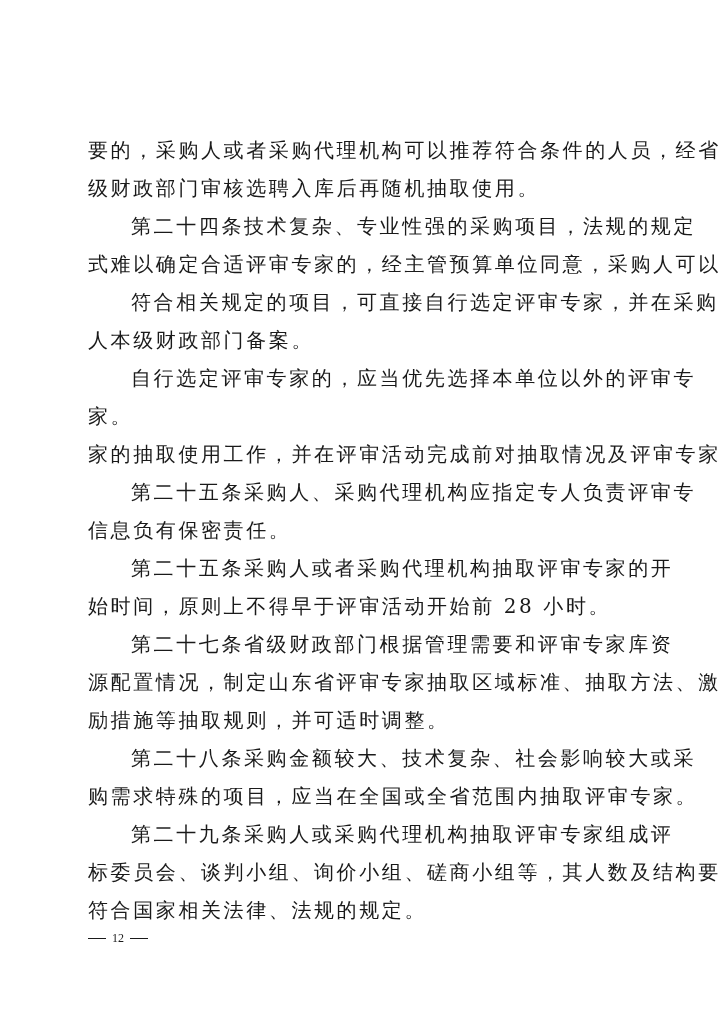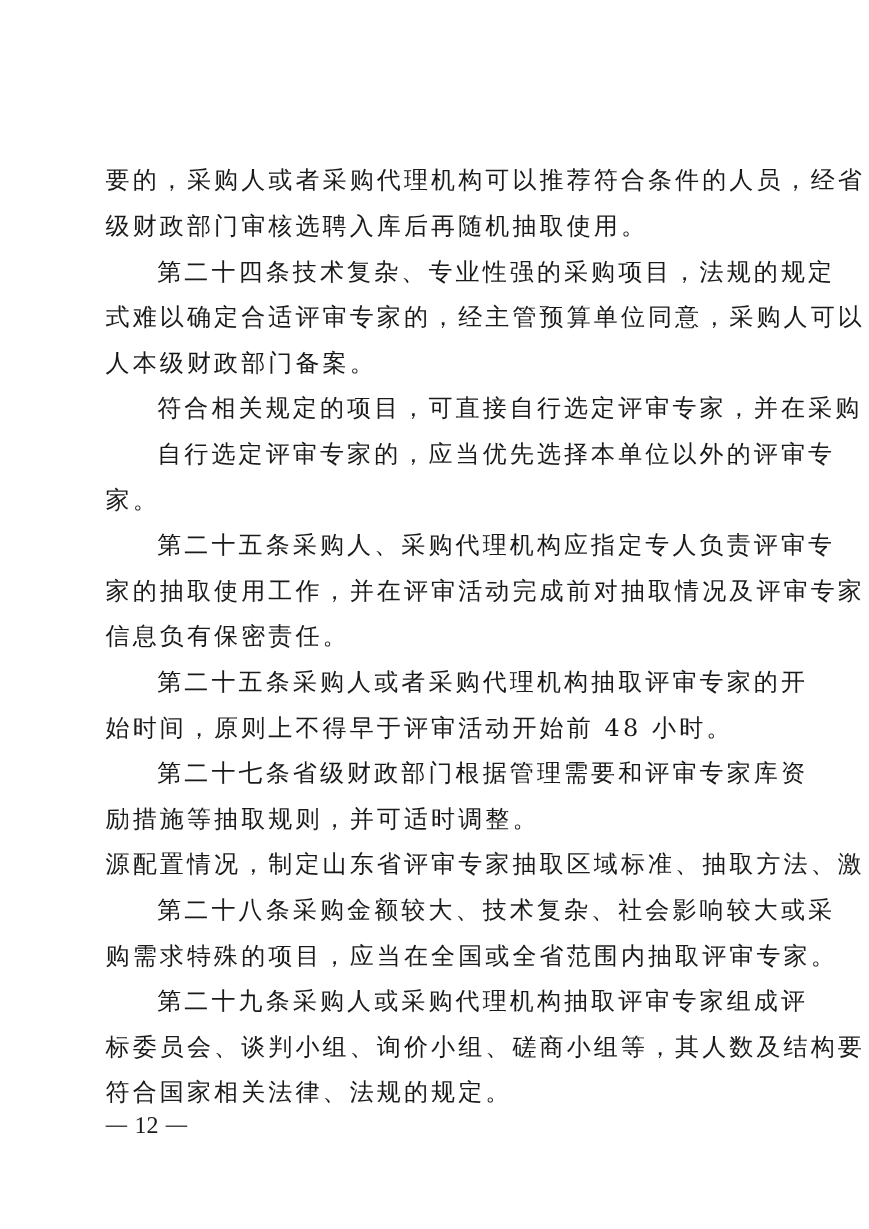--- a/index.html
+++ b/index.html
@@ -39,21 +39,21 @@
     }
     .line.indent {
       padding-left: 43px;
     }
     .article-label {
     }
     .page-number {
       position: absolute;
       left: 88px;
       top: 928px;
-      font-size: 20px;
+      font-size: 12px;
       line-height: 20px;
       letter-spacing: 0;
       white-space: nowrap;
       font-family: "Liberation Serif", "DejaVu Serif", serif;
     }
     .page-number .dash {
       display: inline-block;
       width: 18px;
       height: 1px;
       background: #1a1a1a;
@@ -66,32 +66,32 @@
   </style>
 </head>
 <body>
 
 <div class="page">
   <div class="body-text">
     <div class="line"><span>要的，采购人或者采购代理机构可以推荐符合条件的人员，经省</span></div>
     <div class="line"><span>级财政部门审核选聘入库后再随机抽取使用。</span></div>
     <div class="line indent"><span class="article-label">第二十四条</span><span>技术复杂、专业性强的采购项目，法规的规定</span></div>
     <div class="line"><span>式难以确定合适评审专家的，经主管预算单位同意，采购人可以</span></div>
+    <div class="line indent"><span>符合相关规定的项目，可直接自行选定评审专家，并在采购</span></div>
     <div class="line"><span>人本级财政部门备案。</span></div>
-    <div class="line indent"><span>符合相关规定的项目，可直接自行选定评审专家，并在采购</span></div>
     <div class="line indent"><span>自行选定评审专家的，应当优先选择本单位以外的评审专</span></div>
     <div class="line"><span>家。</span></div>
+    <div class="line"><span>家的抽取使用工作，并在评审活动完成前对抽取情况及评审专家</span></div>
     <div class="line indent"><span class="article-label">第二十五条</span><span>采购人、采购代理机构应指定专人负责评审专</span></div>
-    <div class="line"><span>家的抽取使用工作，并在评审活动完成前对抽取情况及评审专家</span></div>
     <div class="line"><span>信息负有保密责任。</span></div>
     <div class="line indent"><span class="article-label">第二十五条</span><span>采购人或者采购代理机构抽取评审专家的开</span></div>
-    <div class="line"><span>始时间，原则上不得早于评审活动开始前 48 小时。</span></div>
+    <div class="line"><span>始时间，原则上不得早于评审活动开始前 28 小时。</span></div>
     <div class="line indent"><span class="article-label">第二十七条</span><span>省级财政部门根据管理需要和评审专家库资</span></div>
+    <div class="line"><span>源配置情况，制定山东省评审专家抽取区域标准、抽取方法、激</span></div>
     <div class="line"><span>励措施等抽取规则，并可适时调整。</span></div>
-    <div class="line"><span>源配置情况，制定山东省评审专家抽取区域标准、抽取方法、激</span></div>
     <div class="line indent"><span class="article-label">第二十八条</span><span>采购金额较大、技术复杂、社会影响较大或采</span></div>
     <div class="line"><span>购需求特殊的项目，应当在全国或全省范围内抽取评审专家。</span></div>
     <div class="line indent"><span class="article-label">第二十九条</span><span>采购人或采购代理机构抽取评审专家组成评</span></div>
     <div class="line"><span>标委员会、谈判小组、询价小组、磋商小组等，其人数及结构要</span></div>
     <div class="line"><span>符合国家相关法律、法规的规定。</span></div>
   </div>
 
   <div class="page-number">
     <span class="dash"></span><span>12</span><span class="dash"></span>
   </div>

